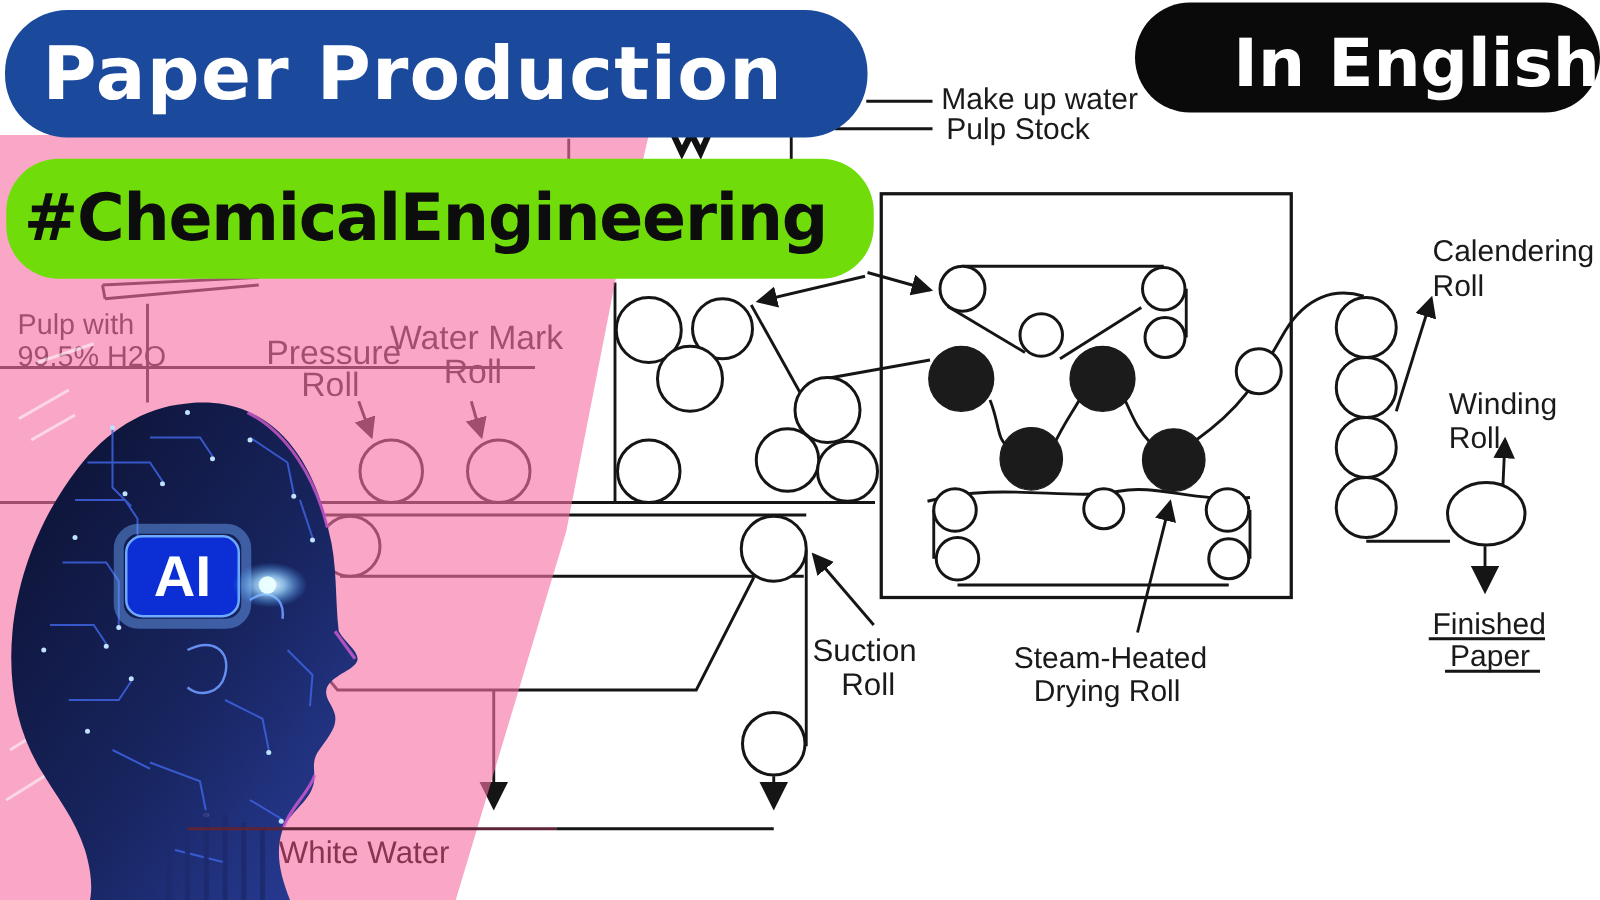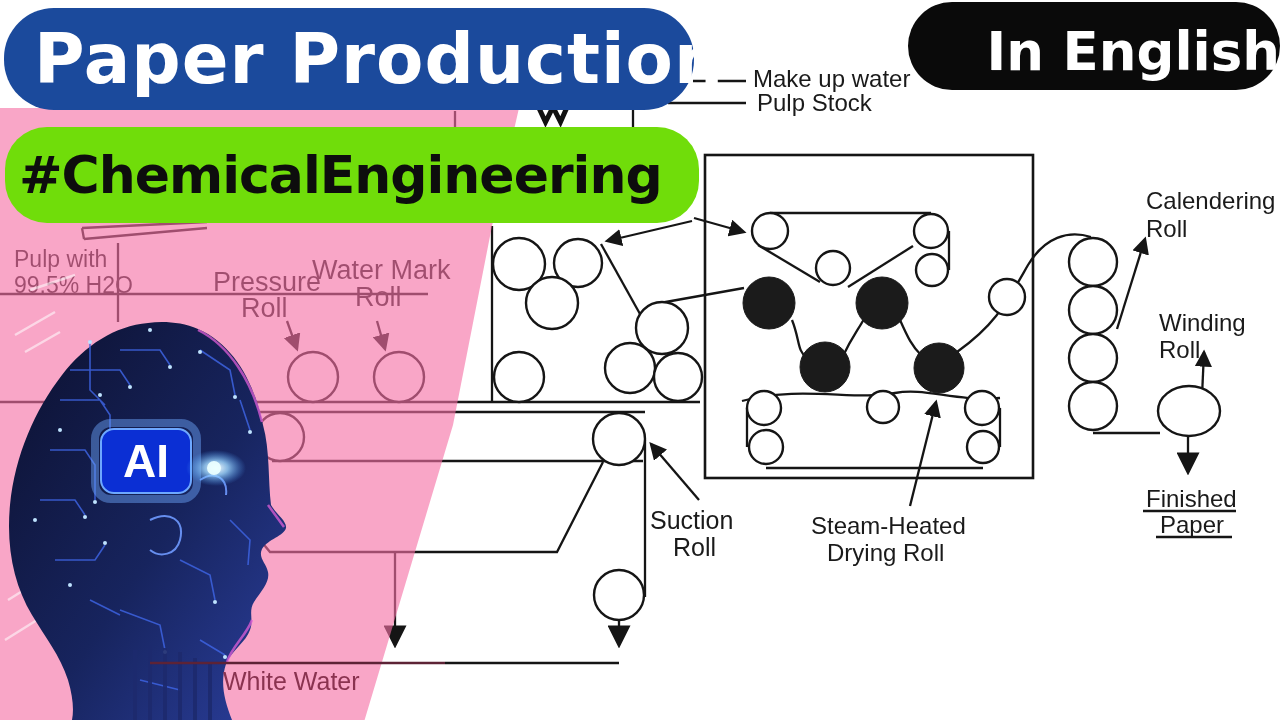--- a/index.html
+++ b/index.html
@@ -1,21 +1,21 @@
 <!DOCTYPE html>
 <html><head>
 <meta charset="utf-8">
 <style>
   html,body{margin:0;padding:0;background:#ffffff;}
   #canvas{position:relative;width:1280px;height:720px;overflow:hidden;background:#ffffff;
           font-family:"Liberation Sans",sans-serif;}
   #diagram-svg{position:absolute;left:0;top:0;z-index:1;}
   .banner{position:absolute;z-index:10;white-space:nowrap;}
   .banner-blue{left:4px;top:8px;width:690px;height:102px;background:#1b4a9c;border-radius:50px;
-    color:#ffffff;font-family:"DejaVu Sans",sans-serif;font-weight:bold;font-size:69px;
+    color:#ffffff;font-family:"DejaVu Sans",sans-serif;font-weight:bold;font-size:59px;
     line-height:102px;padding-left:30px;box-sizing:border-box;letter-spacing:1px;}
   .banner-green{left:5px;top:127px;width:694px;height:96px;background:#70dd0a;border-radius:42px;
     color:#0d0d0d;font-family:"DejaVu Sans",sans-serif;font-weight:bold;font-size:52px;
     line-height:96px;padding-left:14px;box-sizing:border-box;letter-spacing:-1px;}
   .banner-black{left:908px;top:2px;width:372px;height:88px;background:#0a0a0a;border-radius:46px;
     color:#ffffff;font-family:"DejaVu Sans",sans-serif;font-weight:bold;font-size:53px;
     line-height:100px;text-align:right;}
   .ln{stroke:#151515;stroke-width:2.3;fill:none;}
   .wc{fill:#ffffff;stroke:#151515;stroke-width:2.4;}
   .bc{fill:#1b1b1b;stroke:#1b1b1b;stroke-width:1;}

